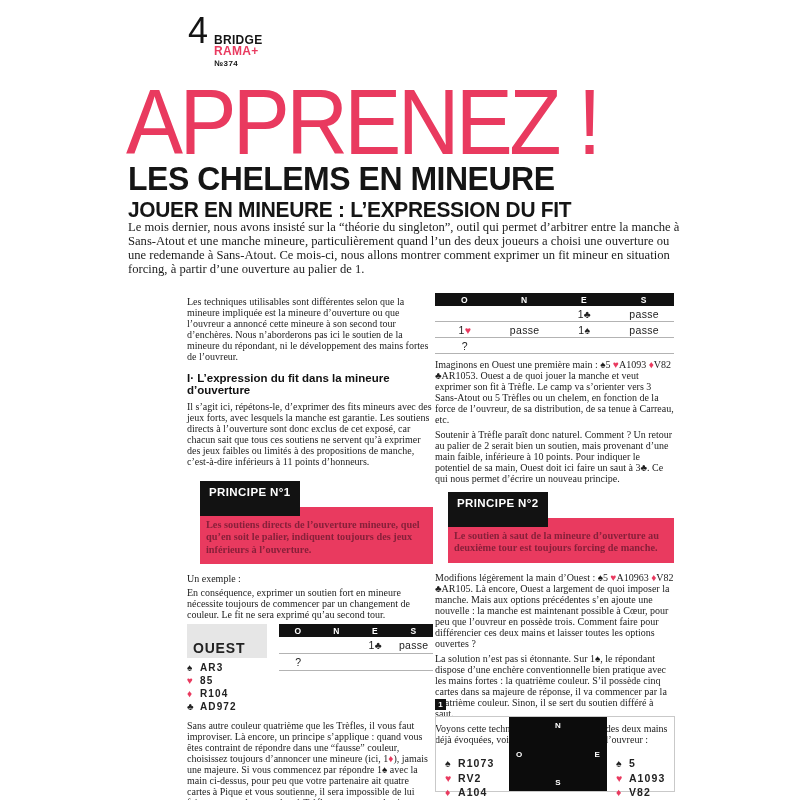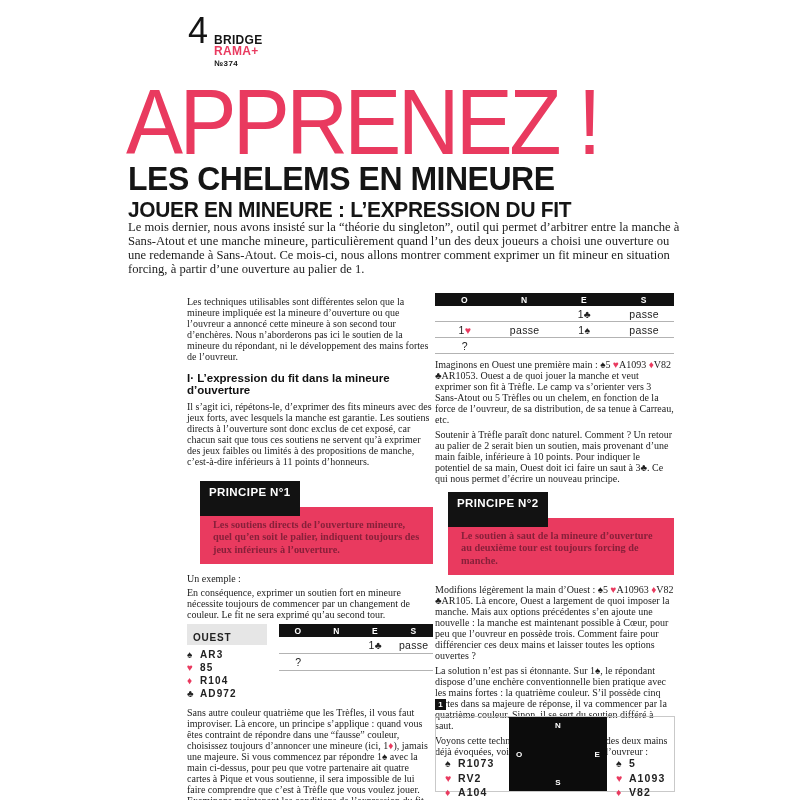--- a/index.html
+++ b/index.html
@@ -37,28 +37,28 @@
   .mb10{margin-bottom:10px;} .mb14{margin-bottom:14px;} .mb4{margin-bottom:4px;}
   .mb3{margin-bottom:3px;} .mb8{margin-bottom:8px;}
   .colhead{font-family:"Liberation Sans",sans-serif;font-size:11.5px;font-weight:bold;
            margin:0 0 5px;color:#111;}
 
   
   .principle{margin:0 0 9px 13px;}
   .p-label{display:inline-block;background:#121212;color:#fff;
            font-family:"Liberation Sans",sans-serif;font-size:11.5px;font-weight:bold;
            letter-spacing:.4px;padding:5px 9px 18px;position:relative;z-index:2;}
-  .p-box{background:var(--accent);margin-top:-9px;padding:12px 10px 8px 13px;}
+  .p-box{background:var(--accent);margin-top:-9px;padding:12px 10px 8px 6px;}
   .p-box p{font-size:10.3px;line-height:12.4px;font-weight:bold;color:var(--principle-ink);margin:0;}
 
   
   .example{display:flex;margin:4px 0 7px;}
   .hand-col{width:92px;}
   .hand-label{background:#e6e6e6;font-family:"Liberation Sans",sans-serif;font-weight:bold;
-              font-size:10px;letter-spacing:.8px;padding:8px 4px 2px 6px;width:80px;
+              font-size:14px;letter-spacing:.8px;padding:16px 4px 2px 6px;width:80px;
               box-sizing:border-box;margin-bottom:3px;color:#222;}
   .hand-line{font-family:"Liberation Sans",sans-serif;font-weight:bold;font-size:10px;
              letter-spacing:1.1px;line-height:13px;white-space:nowrap;color:#222;}
   .hand-line .suit{display:inline-block;width:13px;letter-spacing:0;}
   .sr{color:var(--accent);}
 
   .auction{flex:1;font-family:"Liberation Sans",sans-serif;}
   .a-head{display:flex;background:#111;height:13px;align-items:center;}
   .a-hcell{flex:1;text-align:center;color:#fff;font-size:8.5px;font-weight:bold;letter-spacing:1px;}
   .a-row{display:flex;height:16px;align-items:center;border-bottom:1px solid #b3b3b3;}

